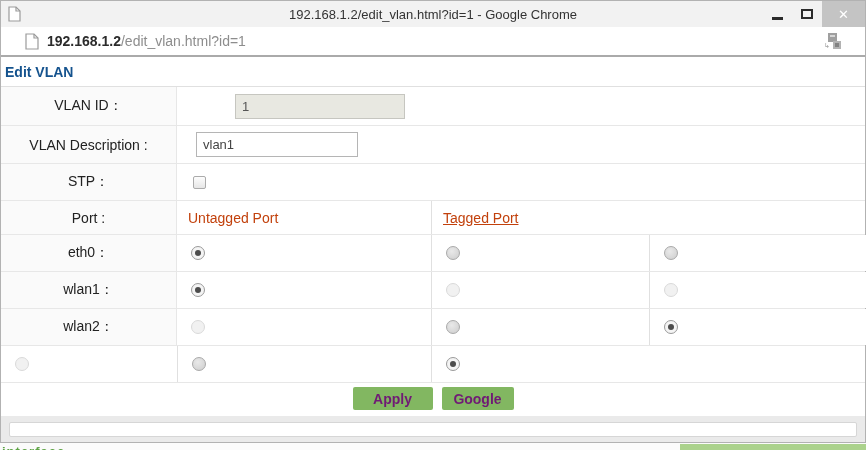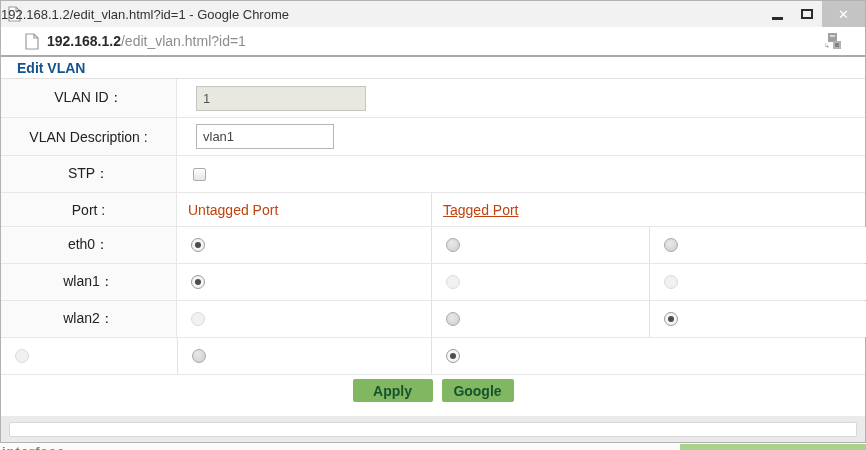--- a/index.html
+++ b/index.html
@@ -14,21 +14,21 @@
   html,body{width:866px;height:450px;overflow:hidden;background:#fdfdfd;
     font-family:"Liberation Sans","DejaVu Sans",sans-serif;}
 
   .win{position:absolute;left:0;top:0;width:866px;height:443px;
     border:1px solid #b2b2b2;background:#fff;}
 
   
   .titlebar{position:relative;height:26px;background:#f2f2f2;
     display:flex;align-items:center;}
   .tb-doc{margin-left:7px;width:13px;height:16px;flex:0 0 auto;}
-  .tb-title{position:absolute;left:0;right:0;
+  .tb-title{position:absolute;left:0;right:0;text-align:center;
     font-size:13px;color:#333;}
   .controls{position:absolute;right:0;top:0;height:26px;display:flex;}
   .ctrl{width:30px;height:26px;display:flex;align-items:center;justify-content:center;cursor:default;}
   .glyph-min{width:11px;height:3px;background:#2b2b2b;margin-top:8px;}
   .glyph-max{width:12px;height:10px;border:2px solid #2b2b2b;background:transparent;}
   .ctrl.close{width:43px;background:#c4c4c4;color:#fff;font-size:13px;font-weight:bold;}
 
   
   .addressbar{height:30px;background:#fff;border-bottom:2px solid #aaa;
     display:flex;align-items:center;padding:0 24px;}
@@ -36,34 +36,34 @@
   .url{font-size:14px;color:#2b2b2b;flex:1 1 auto;white-space:nowrap;}
   .url .path{color:#8d8d8d;}
   .frames-icon{position:relative;width:17px;height:16px;flex:0 0 auto;opacity:.85;}
   .frames-icon .sq1{position:absolute;left:4px;top:0;width:9px;height:9px;background:#8f8f8f;}
   .frames-icon .sq1::after{content:"";position:absolute;left:2px;top:2px;width:5px;height:2px;background:#cfcfcf;}
   .frames-icon .sq2{position:absolute;right:0;bottom:0;width:8px;height:8px;background:#a5a5a5;}
   .frames-icon .sq2::after{content:"";position:absolute;left:2px;top:2px;width:4px;height:4px;background:#6d6d6d;}
   .frames-icon .arr{position:absolute;left:0;bottom:0;font-size:7px;color:#8f8f8f;line-height:7px;}
 
   
-  .page-title{height:22px;display:flex;align-items:center;padding-left:16px;
+  .page-title{height:30px;display:flex;align-items:center;padding-left:4px;
     font-size:14px;font-weight:bold;color:var(--accent-blue);
     border-bottom:1px solid #e0e0e0;}
 
   .frow{display:grid;grid-template-columns:176px 1fr;border-bottom:1px solid var(--row-border);}
   .lbl{background:var(--label-bg);border-right:1px solid var(--row-border);
     display:flex;align-items:center;justify-content:center;
     font-size:14px;color:#222;}
   .val{display:flex;align-items:center;padding-left:19px;}
-  .frow.r-vlanid{height:39px;}
+  .frow.r-vlanid{height:39px;gap:39px;}
   .frow.r-desc{height:38px;}
   .frow.r-stp{height:37px;}
 
-  input.inp{height:25px;width:138px;font-size:13px;color:#444;
+  input.inp{height:25px;width:162px;font-size:13px;color:#444;
     padding:0 6px;border:1px solid #b5b5b5;background:#fff;
     font-family:"Liberation Sans","DejaVu Sans",sans-serif;}
   input.inp.disabled{background:var(--disabled-bg);border:1px solid #c6c6c0;width:170px;color:#555;}
 
   .checkbox{width:13px;height:13px;border:1px solid #ababab;border-radius:2px;
     background:linear-gradient(#fdfdfd,#e6e6e6);margin-left:-3px;}
 
   
   .prow{display:grid;grid-template-columns:176px 254px 218px 218px;
     border-bottom:1px solid var(--row-border);}
@@ -75,21 +75,21 @@
 
   .radio{width:14px;height:14px;border-radius:50%;display:inline-block;position:relative;}
   .radio.normal{background:radial-gradient(circle at 40% 35%,#e9e9e9,#cdcdcd);border:1px solid #a9a9a9;}
   .radio.disabled{background:#f1f1f1;border:1px solid #dadada;}
   .radio.selected{background:#f4f4f4;border:1px solid #9a9a9a;}
   .radio.selected::after{content:"";position:absolute;left:3px;top:3px;width:6px;height:6px;border-radius:50%;background:#4c4c4c;}
 
   
   .btn-row{height:32px;display:flex;justify-content:center;align-items:flex-start;gap:9px;padding-top:4px;}
   .btn{height:23px;border:none;border-radius:2px;background:var(--btn-green);
-    color:#14532d;font-weight:bold;font-size:14px;cursor:pointer;
+    color:#701a75;font-weight:bold;font-size:14px;cursor:pointer;
     font-family:"Liberation Sans","DejaVu Sans",sans-serif;}
   .btn.apply{width:80px;}
   .btn.reset{width:72px;}
 
   
   .footer{position:absolute;left:0;right:0;bottom:0;height:26px;background:#eaeaea;}
   .footer .strip{margin:6px 8px 0;height:15px;background:#fff;border:1px solid #d6d6d6;border-radius:2px;}
 
   
   .below{position:absolute;left:0;top:443px;width:866px;height:7px;background:#fbfbfb;overflow:hidden;}

